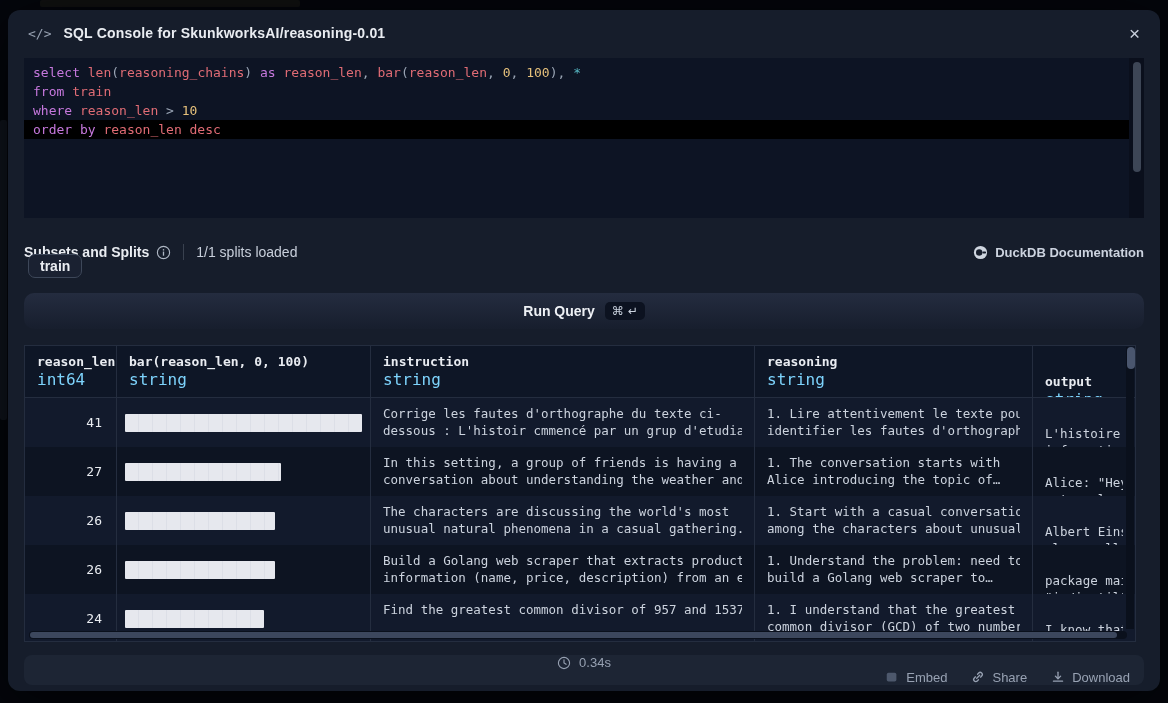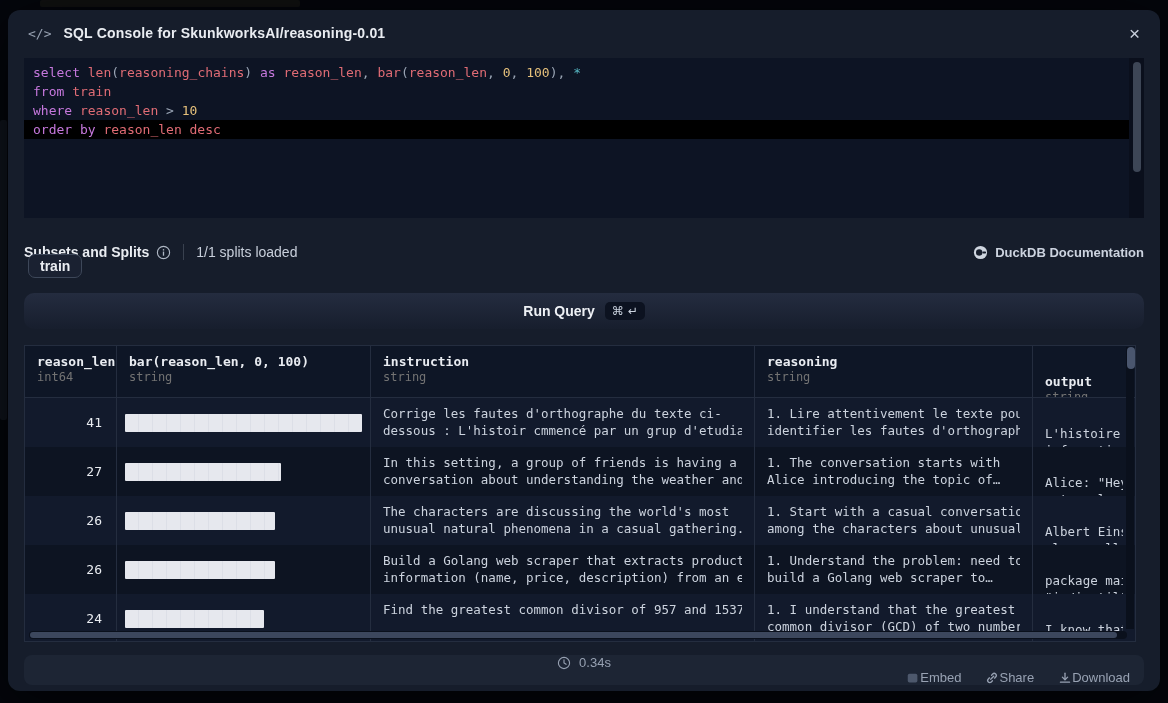--- a/index.html
+++ b/index.html
@@ -72,21 +72,21 @@
     position:absolute; top:335px; left:16px; width:1112px; height:297px;
     border:1px solid #242d3f; background:#0d1422; overflow:hidden;
     font-family:"DejaVu Sans Mono", monospace;
   }
   .t-row { display:grid; grid-template-columns:92px 254px 384px 278px 1fr; }
   .t-head { height:52px; border-bottom:1px solid #242d3f; background:#0e1626; }
   .t-cell { border-right:1px solid #242d3f; overflow:hidden; }
   .t-cell:last-child { border-right:none;margin-top:20px; }
   .h-cell { padding:8px 12px; }
   .h-name { font-size:13px; font-weight:bold; color:#e9ecf1; white-space:nowrap; }
-  .h-type { font-size:12px; color:#737373; margin-top:1px; }
+  .h-type { font-size:16px; color:#7dd3fc; margin-top:1px; }
   .d-row { height:49px; background:#0d1422; }
   .d-row.odd { background:#121a2c; }
   .num-cell { display:flex; align-items:center; justify-content:flex-end; padding-right:14px; font-size:13px; color:#e9ecf1; }
   .bar-cell { display:flex; align-items:center; padding-left:8px; }
   .bar-fill {
     height:18px; border-radius:1px;
     background:repeating-linear-gradient(90deg,#e6e8ee 0 13px,#dcdfe7 13px 14px);
   }
   .txt-cell { padding:7px 12px 0; font-size:12.5px; line-height:17px; color:#ccd3de; }
   .txt-cell div { white-space:nowrap; overflow:hidden; }
@@ -98,21 +98,21 @@
 
   
   .m-footer {
     position:absolute; left:16px; right:16px; bottom:6px; height:30px;
     background:#1d2534; border-radius:8px;
     display:flex; align-items:center; padding:0 14px;
     font-size:13px; color:#97a1b2;flex-direction:column;
   }
   .f-time { display:flex; align-items:center; gap:8px; }
   .f-actions { margin-left:auto; display:flex; align-items:center; gap:24px; }
-  .f-act { display:flex; align-items:center; cursor:pointer; color:#98a2b3; }
+  .f-act { display:flex; gap:7px; cursor:pointer; color:#98a2b3; }
   .icn { display:inline-flex; }
 </style>
 </head>
 <body>
 
 <div class="bd-frag f1"></div>
 <div class="bd-frag f2"></div>
 
 <div class="modal">
 

